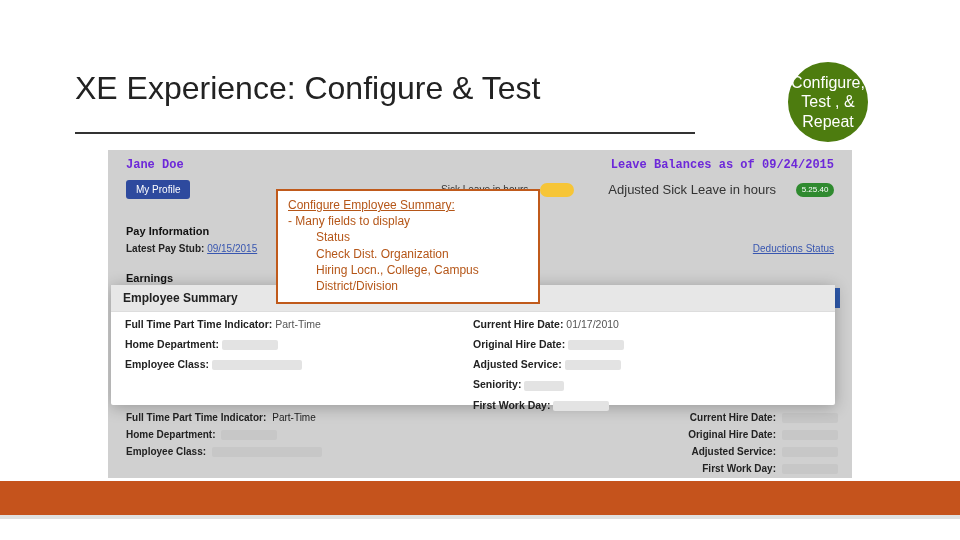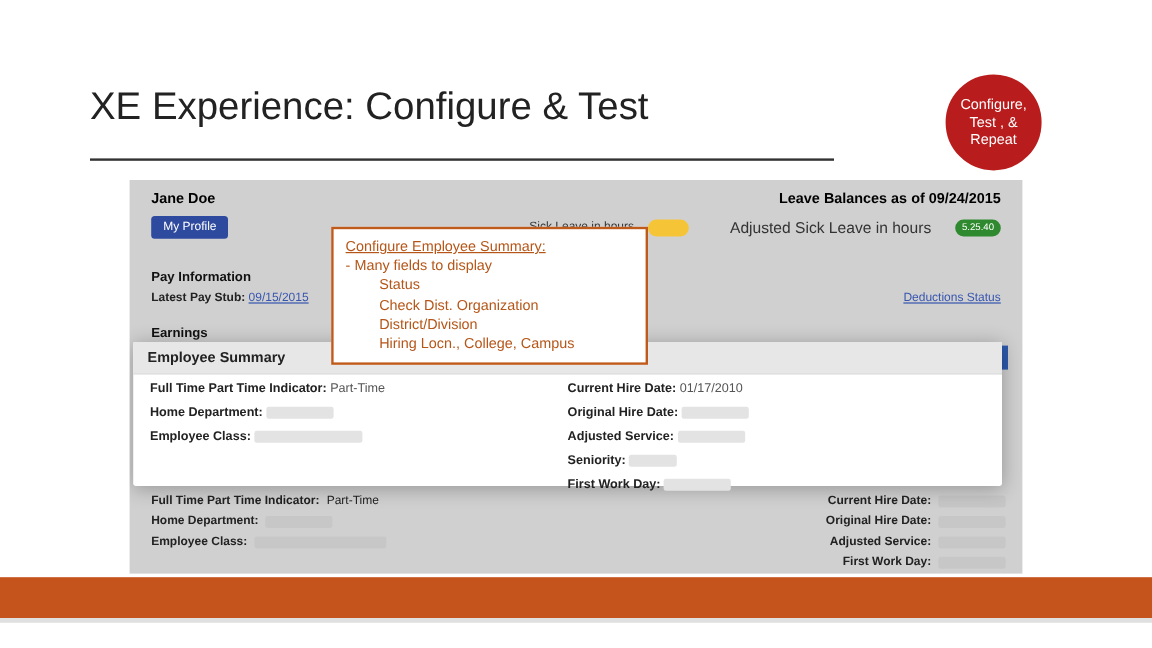--- a/index.html
+++ b/index.html
@@ -33,28 +33,28 @@
     height: 2px;
     background: #333;
   }
   .badge {
     position: absolute;
     top: 60px;
     right: 90px;
     width: 84px;
     height: 84px;
     border-radius: 50%;
-    background: #b91c1c;
+    background: #4d7c0f;
     border: 2px solid #fff;
     display: flex;
     align-items: center;
     justify-content: center;
     text-align: center;
     color: #fff;
-    font-size: 12px;
+    font-size: 16px;
     font-family: "Segoe UI", Arial, sans-serif;
     font-weight: 400;
     line-height: 1.2;
     box-sizing: border-box;
     padding: 6px;
   }
 
   .screenshot {
     position: absolute;
     top: 150px;
@@ -75,21 +75,22 @@
     padding: 6px 14px 0 14px;
     filter: blur(0.3px);
   }
   .bg-topbar {
     display: flex;
     justify-content: space-between;
     align-items: flex-start;
     padding: 2px 4px 6px 4px;
     font-size: 12px;
     font-weight: bold;
-    color: #000000;
+    color: #6d28d9;
+    font-family: Liberation Mono, monospace;
   }
   .bg-row1 {
     display: flex;
     align-items: center;
     gap: 4px;
     padding: 2px 4px 10px 4px;
   }
   .btn-profile {
     background: #2e4a9e;
     color: #fff;
@@ -352,21 +353,21 @@
           <div class="ov-row"><span class="lab">First Work Day:</span> <span class="gf"></span></div>
         </div>
       </div>
     </div>
 
     <div class="callout">
       <div class="c-title">Configure Employee Summary:</div>
       <div>- Many fields to display</div>
       <div class="c-indent">Status</div>
       <div class="c-indent">Check Dist. Organization</div>
+      <div class="c-indent">Hiring Locn., College, Campus</div>
       <div class="c-indent">District/Division</div>
-      <div class="c-indent">Hiring Locn., College, Campus</div>
     </div>
 
   </div>
 
   <div class="footer-shadow"></div>
   <div class="footer-bar"></div>
 </div>
 
 </body></html>

